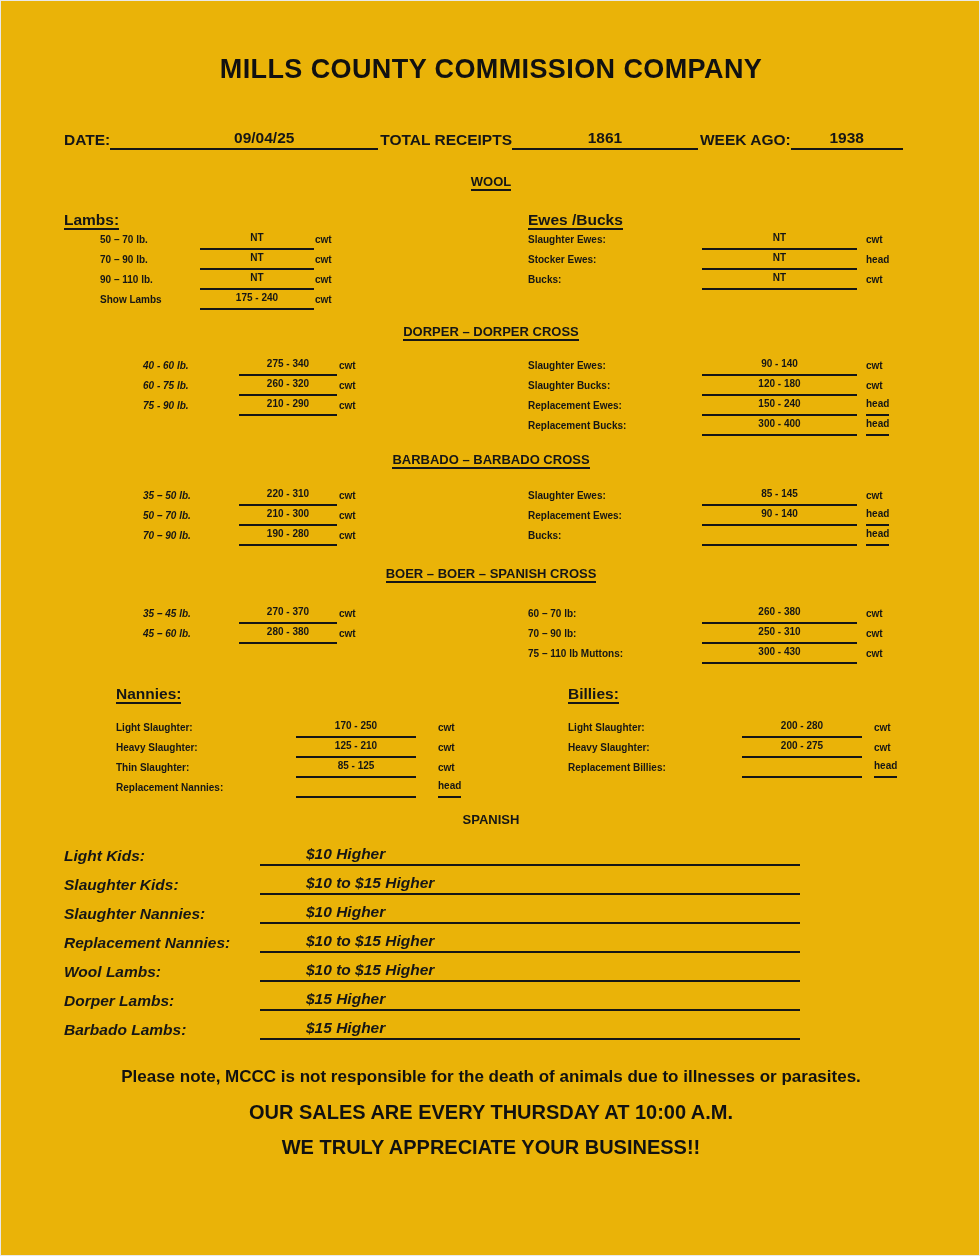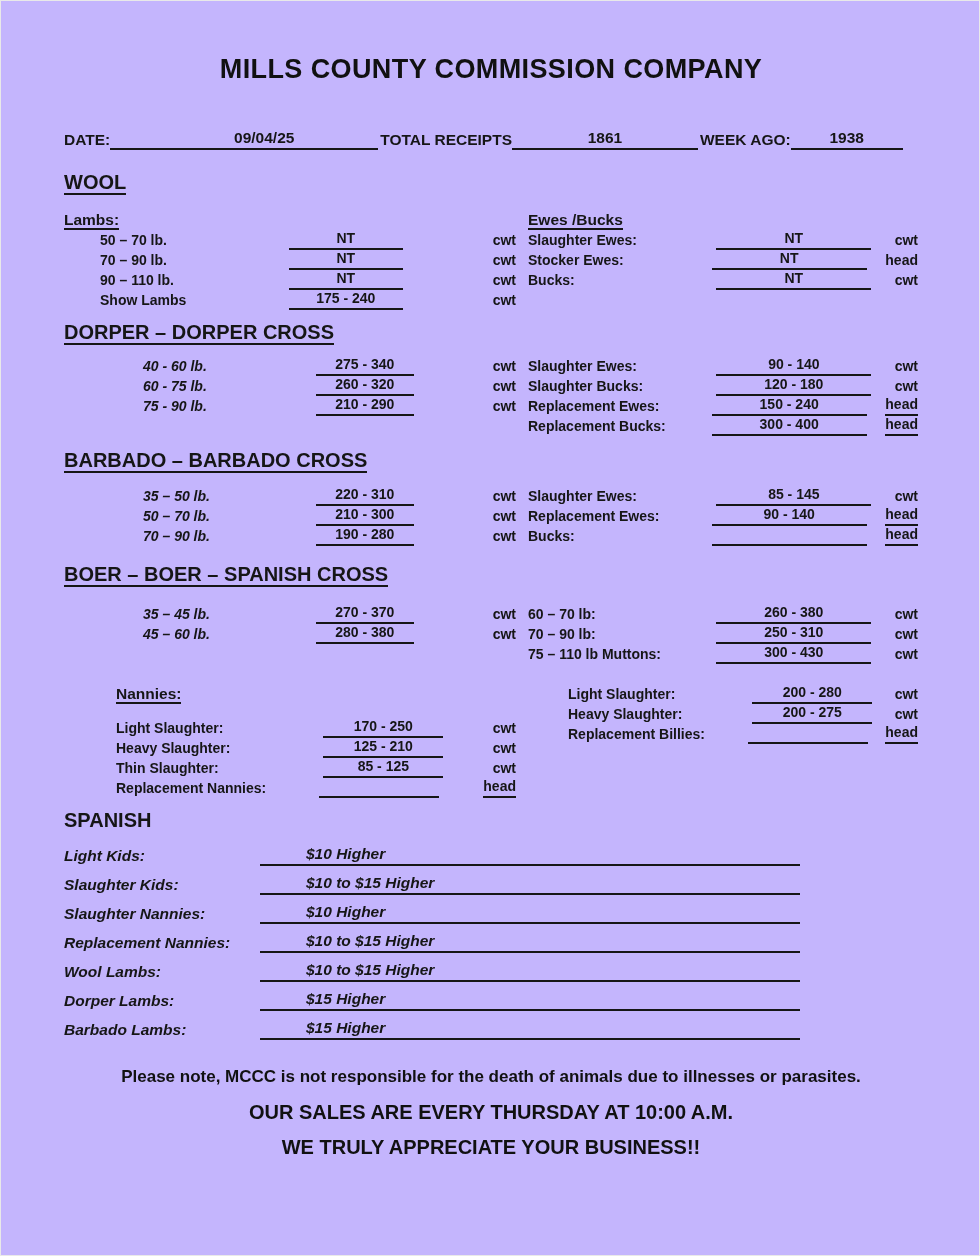--- a/index.html
+++ b/index.html
@@ -6,60 +6,60 @@
   html,body { background:#fff; }
   body {
     width:980px; height:1256px;
     font-family:"Liberation Sans", sans-serif;
     font-weight:bold; color:#161616;
     -webkit-font-smoothing:antialiased;
   }
   .page {
     position:relative; width:980px; height:1256px;
     padding:54px 62px 0 64px;
-    background:#c4b5fd;
+    background:#eab308;
     box-shadow: inset 0 0 0 1px #e9e9e9;
     overflow:hidden;
   }
   .title {
     text-align:center; font-size:27px; letter-spacing:.4px; color:#111;
     line-height:30px;
   }
   
   .header-line { display:flex; align-items:flex-end; font-size:15.5px; line-height:20px; margin-top:44px; }
   .hl { white-space:nowrap; }
   .hu { border-bottom:2px solid #161616; text-align:center; }
   .hv-date { width:268px; text-align:center; padding-left:40px; }
   .hv-receipts { width:186px; }
   .hv-week { width:112px; }
   .hl-receipts { margin-left:2px; }
   .hl-week { margin-left:2px; }
   
-  .sec-title { text-align:left; font-size:20px; line-height:20px; }
+  .sec-title { text-align:center; font-size:13px; line-height:20px; }
   .u { border-bottom:2px solid #161616; }
   .st-wool { margin-top:22px; }
   .st-dorper { margin-top:12px; }
   .st-barbado { margin-top:14px; }
   .st-boer { margin-top:18px; }
   .st-kids { margin-top:12px; }
   .st-trends { margin-top:12px; }
   
   .cols { display:flex; align-items:flex-start;gap:12px; }
   .leftcol { width:452px; flex:none; }
   .rightcol { flex:1; }
   .cols-wool { margin-top:18px; }
   .cols-dorper { margin-top:14px; }
   .cols-barbado { margin-top:16px; }
   .cols-kids { margin-top:20px; }
   .cols-goats { margin-top:20px; }
   .subhead { font-size:15.5px; line-height:20px; }
   .subhead-goat-l { margin-left:52px; margin-bottom:14px; }
   .subhead-goat-r { margin-left:40px; margin-bottom:14px; }
   
-  .row { display:flex; align-items:flex-end; height:20px; font-size:14px; line-height:20px;justify-content:space-between; }
+  .row { display:flex; align-items:flex-end; height:20px; font-size:10px; line-height:20px; }
   .row .val { border-bottom:2px solid #161616; text-align:center; white-space:nowrap; }
   .row .unit { white-space:nowrap; }
   .uu { border-bottom:2px solid #161616; }
   
   .wl .lbl { margin-left:36px; width:100px; }
   .wl .val { width:114px; }
   .wl .unit { margin-left:1px; }
   
   .ll .lbl { margin-left:79px; width:96px;font-style:italic; }
   .ll .val { width:98px; }
@@ -283,20 +283,21 @@
           <span class="val">85 - 125</span>
           <span class="unit">cwt</span>
         </div>
       <div class="row gl">
           <span class="lbl">Replacement Nannies:</span>
           <span class="val"></span>
           <span class="unit uu">head</span>
         </div>
     </div>
     <div class="rightcol">
+      <div class="subhead subhead-goat-r"><span class="u">Billies:</span></div>
       <div class="row gr">
           <span class="lbl">Light Slaughter:</span>
           <span class="val">200 - 280</span>
           <span class="unit">cwt</span>
         </div>
       <div class="row gr">
           <span class="lbl">Heavy Slaughter:</span>
           <span class="val">200 - 275</span>
           <span class="unit">cwt</span>
         </div>

